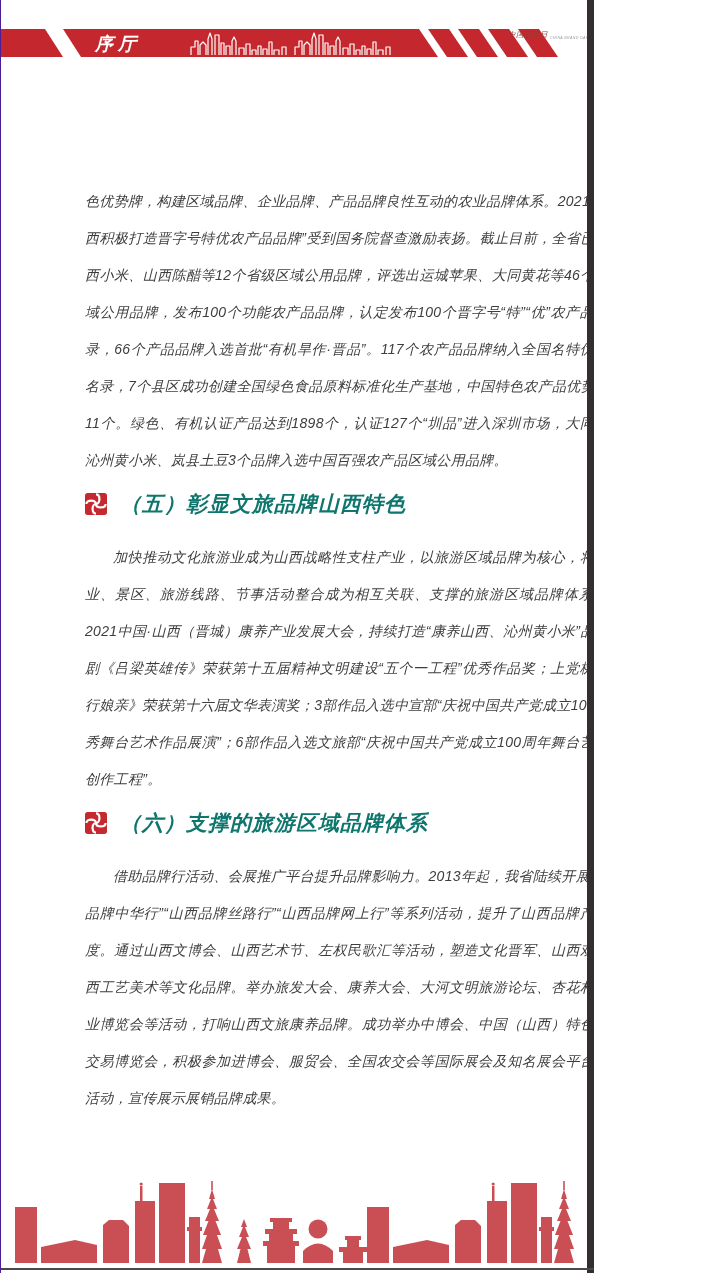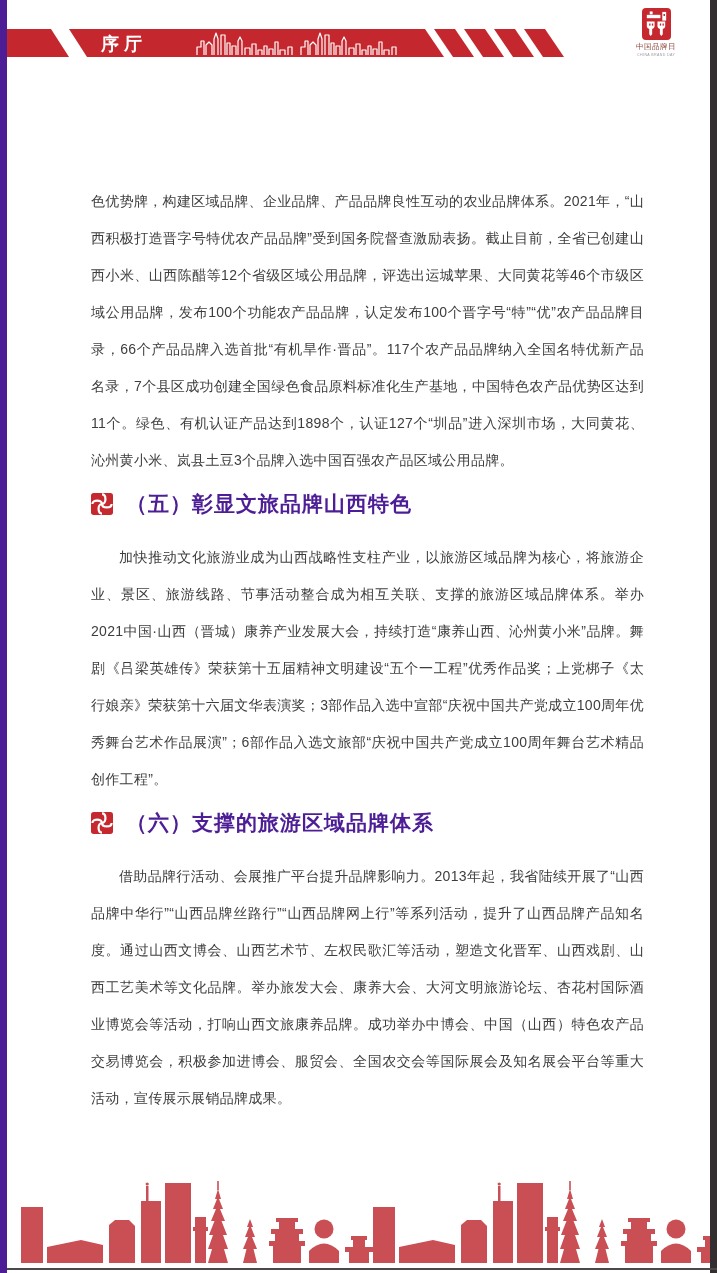--- a/index.html
+++ b/index.html
@@ -1,29 +1,30 @@
 <!DOCTYPE html>
 <html><head>
 <meta charset="utf-8">
 <style>
   html,body{margin:0;padding:0;background:#ffffff;}
   #page{
     position:relative;
-    width:717px;height:1273px;
+    width:594px;height:1273px;
     background:#ffffff;
     overflow:hidden;
     font-family:"Liberation Sans", sans-serif;
-    border-left:7px solid #4c1d95;
+    border-left:1px solid #4c1d95;
     box-sizing:border-box;
+    font-style:italic;
   }
   
   #header-banner{position:absolute;left:0;top:0;width:717px;height:70px;}
   #brand-logo{
     position:absolute;top:8px;right:36px;width:50px;
-    display:flex;flex-direction:column;align-items:center;
+    display:flex;flex-direction:row;align-items:flex-end;
   }
   .logo-title{font-size:7.5px;color:#8a4038;margin-top:2px;letter-spacing:.5px;white-space:nowrap;}
   .logo-subtitle{font-size:4px;color:#9b9b9b;letter-spacing:.4px;white-space:nowrap;transform:scale(.9);}
   
   #content{
     position:absolute;left:84px;top:183px;width:553px;
     color:#3d3d3d;
   }
   .para{
     margin:0;
@@ -32,21 +33,21 @@
     letter-spacing:.3px;
   }
   .para.indent{text-indent:2em;}
   .section-heading{
     display:flex;align-items:center;gap:13px;
     margin:6px 0 20px 0;
     height:30px;
   }
   .section-heading .htext{
     font-family:"Liberation Serif", serif;
-    font-size:21px;font-weight:700;color:#4c1d95;
+    font-size:21px;font-weight:700;color:#0f766e;
     letter-spacing:1px;white-space:nowrap;
   }
   .section-block{margin-top:10px;}
   .lead-wrap{margin-bottom:4px;}
   
   #footer-skyline{position:absolute;left:0;top:1175px;width:717px;height:92px;}
   
   #edge-right{position:absolute;top:0;right:0;width:7px;height:1273px;background:#332e2f;}
   #edge-bottom{position:absolute;left:0;top:1268px;width:717px;height:2px;background:#4c4748;}
 </style>

